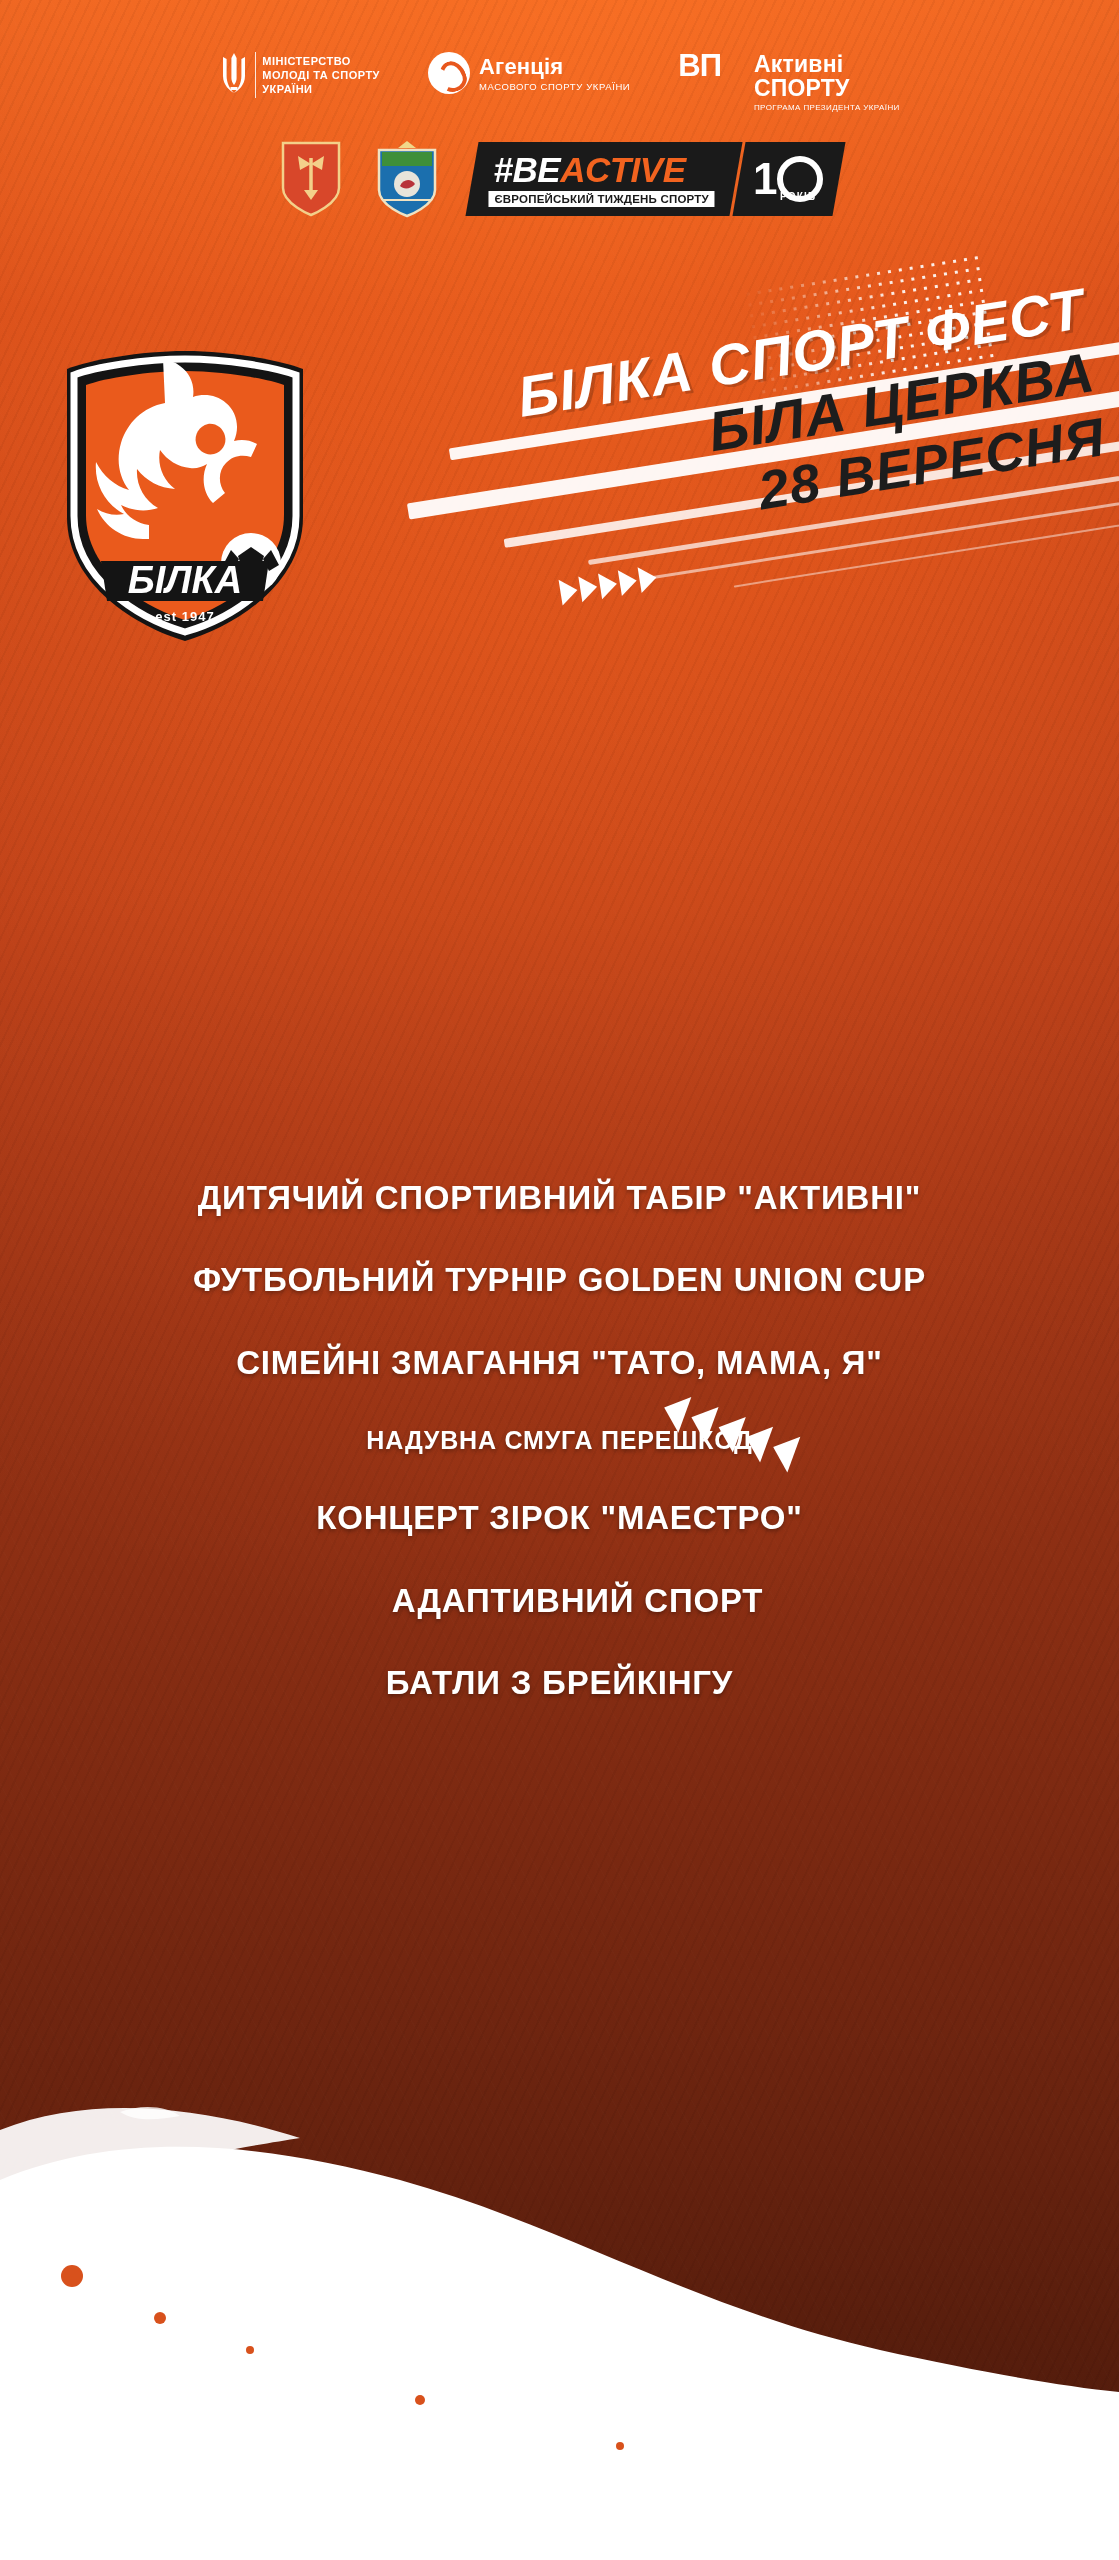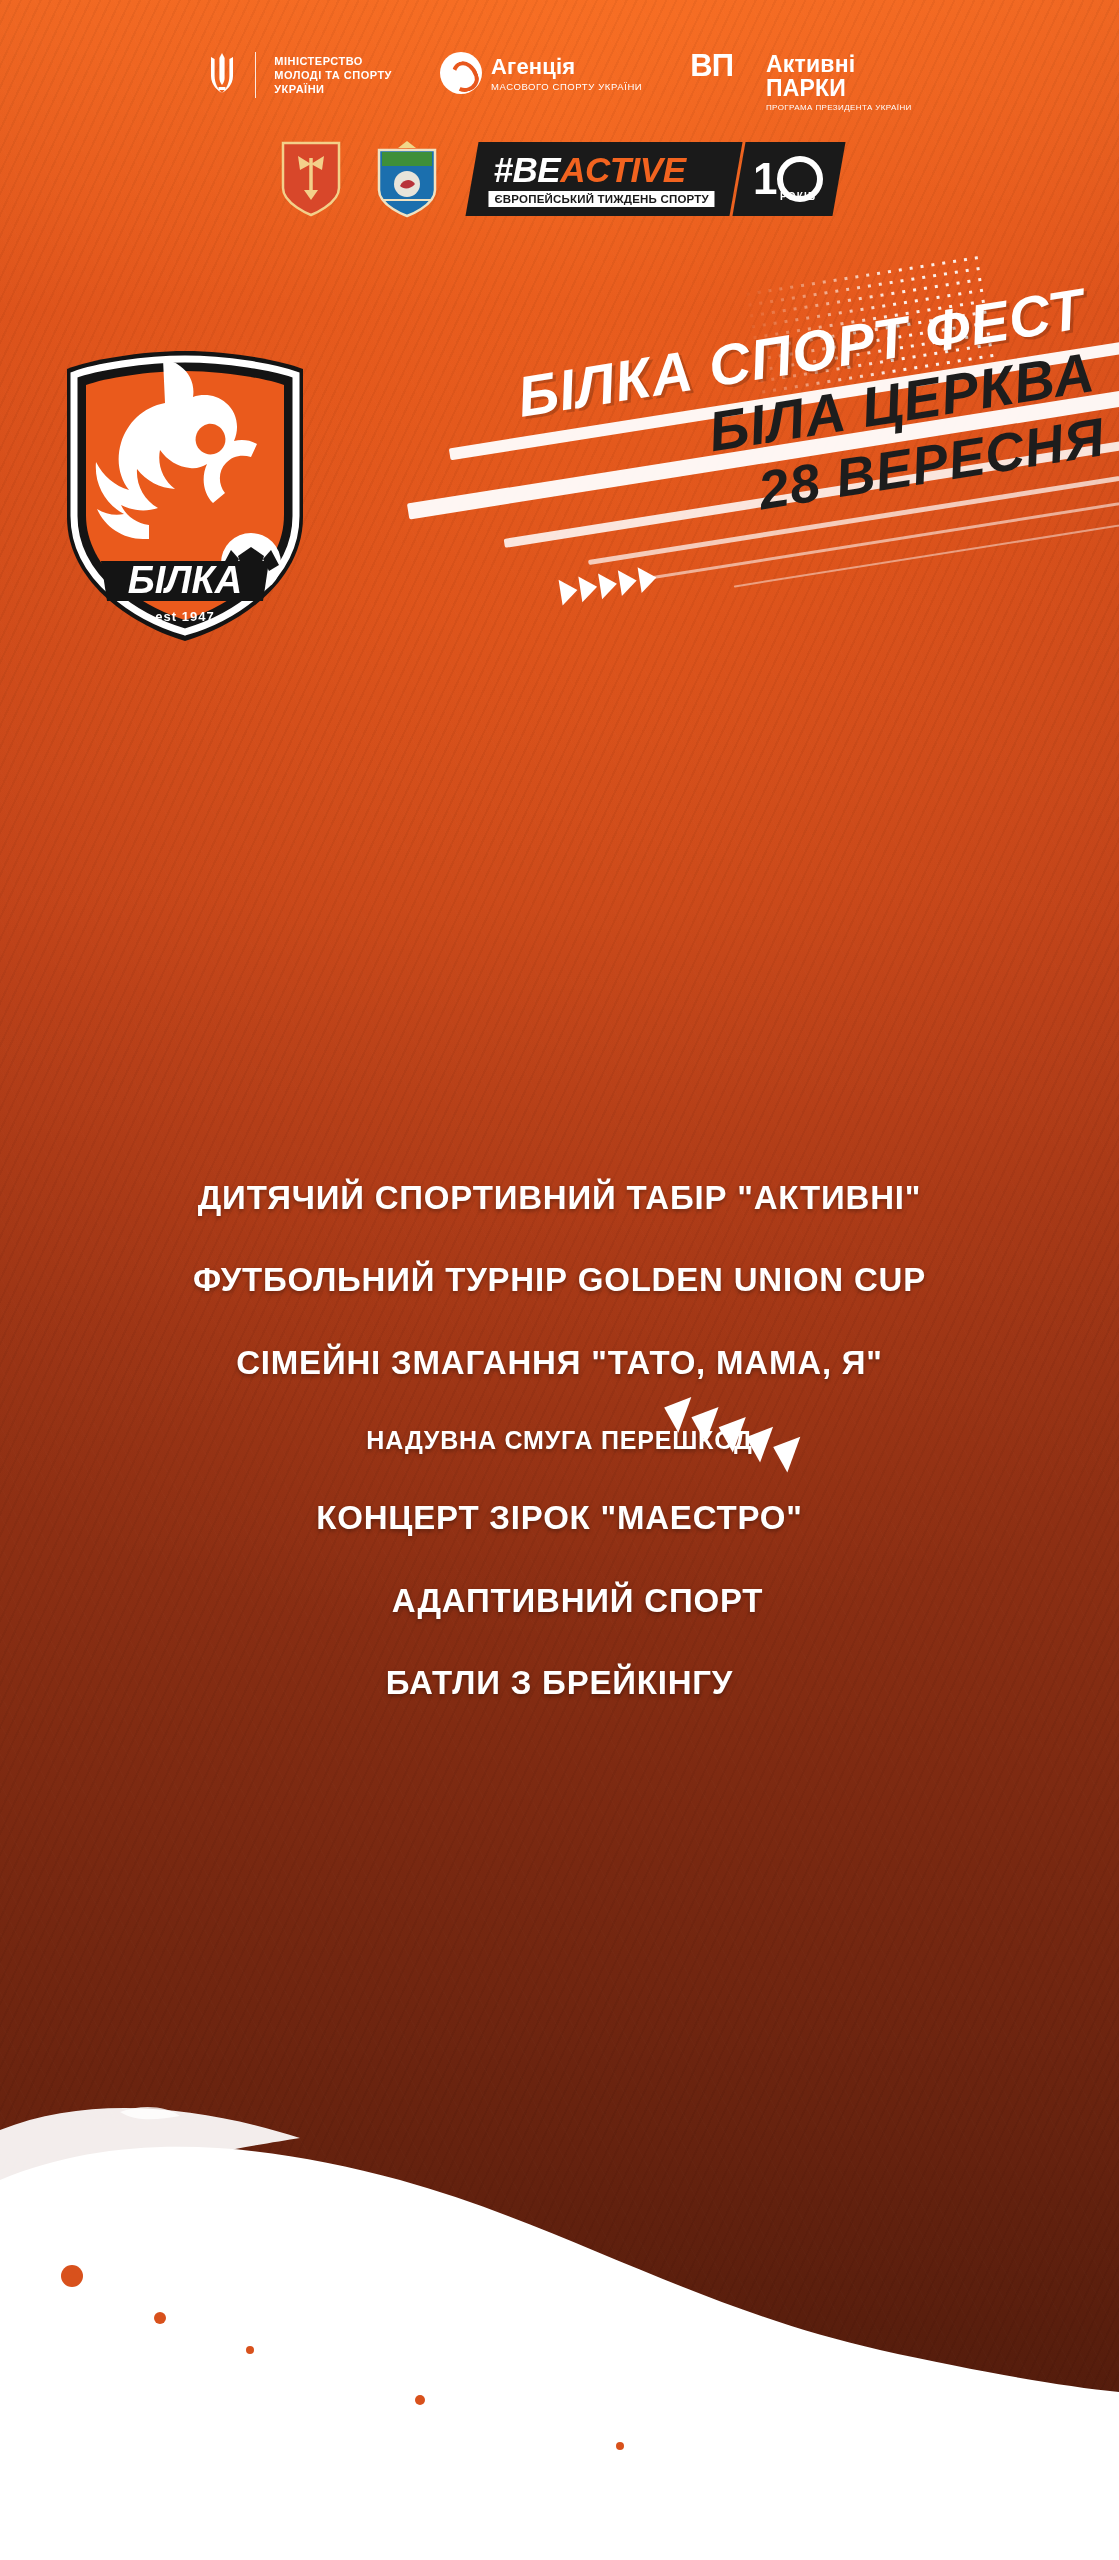--- a/index.html
+++ b/index.html
@@ -64,21 +64,21 @@
     left: 0; right: 0;
     display: flex;
     justify-content: center;
     align-items: center;
     gap: 34px;
   }
   
   .ministry {
     display: flex;
     align-items: flex-start;
-    gap: 18px;
+    gap: 6px;
     color: #fff;
   }
   .tryzub {
     width: 30px;
     height: 46px;
     display: block;
   }
   .ministry .divider {
     width: 1px;
     height: 46px;
@@ -427,21 +427,21 @@
         <span>
           <div class="agency-txt-big">Агенція</div>
           <div class="agency-txt-small">масового спорту України</div>
         </span>
       </div>
 
       <div class="parks">
         <span class="parks-mark">ВП</span>
         <span class="parks-lines">
           <div class="parks-l1">Активні</div>
-          <div class="parks-l2">ПАРКИ</div>
+          <div class="parks-l2">СПОРТУ</div>
           <div class="parks-sub">ПРОГРАМА ПРЕЗИДЕНТА УКРАЇНИ</div>
         </span>
       </div>
     </div>
 
     <div class="logo-row-2">
 
       <div class="coat">
         <svg viewBox="0 0 62 78" aria-hidden="true">
           <path d="M3 3 H59 V48 C59 64 31 75 31 75 C31 75 3 64 3 48 Z" fill="#d8472a" stroke="#f3d08a" stroke-width="2.5"></path>

